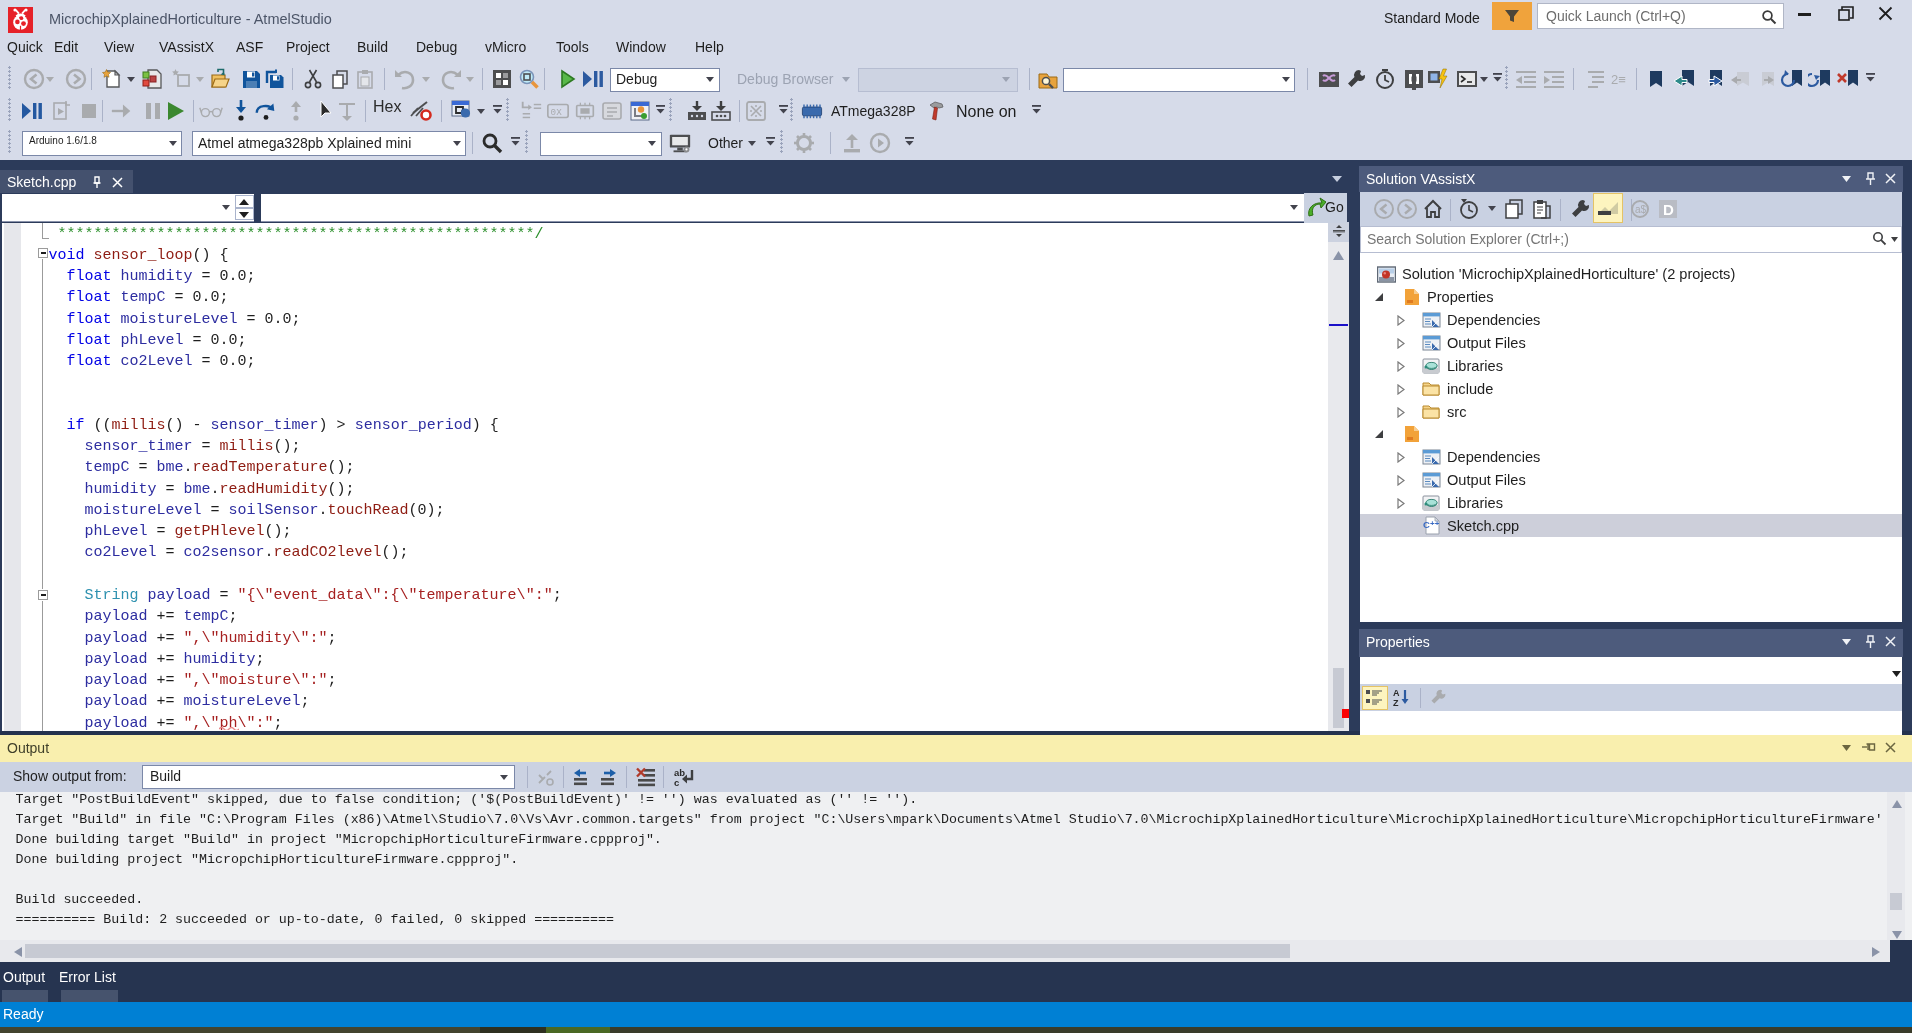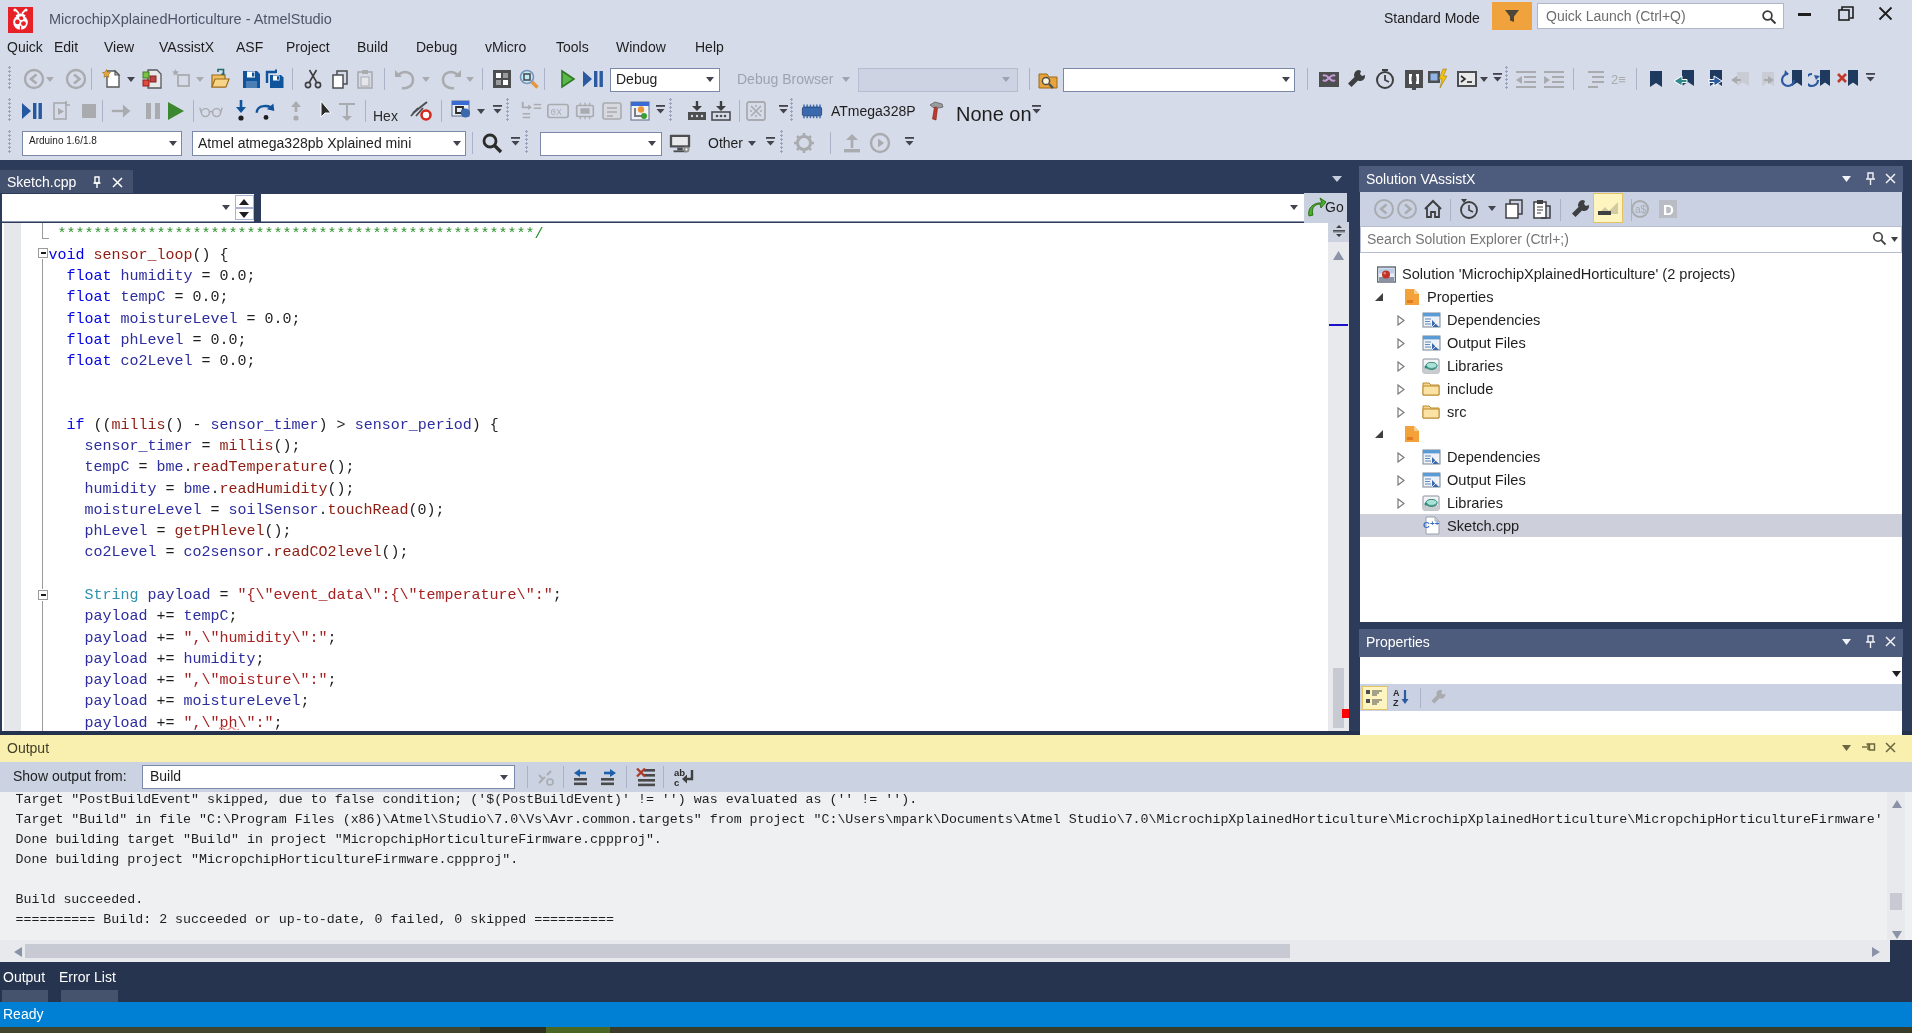--- a/index.html
+++ b/index.html
@@ -453,21 +453,21 @@
         <path d="M5 1v16l4-4h6z" fill="#2b2b2b" stroke="#fff" stroke-width="1"></path>
       </svg>
     </div>
     <div class="abs ic" style="left:335px;top:99px;width:24px;height:24px;">
       <svg width="24" height="22" viewBox="0 0 24 22">
         <path d="M4 4h16M12 4v12" stroke="#a9abae" stroke-width="2"></path>
         <path d="M7 16h10l-5 5z" fill="#a9abae"></path>
       </svg>
     </div>
     <div class="abs sep" style="left:365px;top:100px;height:22px"></div>
-    <div class="abs" style="left:373px;top:108px;font-size:14px;color:#2b2b2b">Hex</div>
+    <div class="abs" style="left:373px;top:98px;font-size:16px;color:#2b2b2b">Hex</div>
     <div class="abs ic" style="left:409px;top:99px;width:24px;height:24px;">
       <svg width="24" height="24" viewBox="0 0 24 24">
         <path d="M4 14L18 3" stroke="#4d4e50" stroke-width="2"></path>
         <path d="M2 17l7-8M7 17l7-8" stroke="#4d4e50" stroke-width="1.8"></path>
         <circle cx="17" cy="16" r="4.5" fill="#fff" stroke="#d42a1e" stroke-width="2.6"></circle>
       </svg>
     </div>
     <div class="abs sep" style="left:441px;top:100px;height:22px"></div>
     <div class="abs ic" style="left:450px;top:99px;width:24px;height:24px;">
       <svg width="24" height="24" viewBox="0 0 24 24">
@@ -605,21 +605,21 @@
         </g>
       </svg>
     </div>
     <div class="abs" style="left:831px;top:103px;font-size:14px;color:#1e1e1e">ATmega328P</div>
     <div class="abs ic" style="left:928px;top:99px;width:16px;height:24px;">
       <svg width="16" height="24" viewBox="0 0 16 24">
         <path d="M2 6l5-3 7 2 1 3-4 1-2-1-3 1z" fill="#9a9b9d" stroke="#5f6062" stroke-width=".8"></path>
         <path d="M6.5 8l3 1-1.5 12-3.5-1z" fill="#c0392b" stroke="#7c1f13" stroke-width=".6"></path>
       </svg>
     </div>
-    <div class="abs" style="left:956px;top:103px;font-size:20px;color:#1e1e1e">None on</div>
+    <div class="abs" style="left:956px;top:103px;font-size:16px;color:#1e1e1e">None on</div>
     <div class="abs" style="left:1032px;top:105px;width:9px;height:9px">
       <svg width="9" height="9" viewBox="0 0 9 9">
         <rect x="0" y="0" width="9" height="1.8" fill="#42434d"></rect>
         <path d="M0.5 4h8L4.5 8.5z" fill="#42434d"></path>
       </svg>
     </div>
     <div class="abs grip" style="left:8px;top:130px;height:24px"></div>
     <div class="abs" style="left:22px;top:131px;width:160px;height:25px;background:#fff;border:1px solid #7b88a8"></div>
     <div class="abs" style="left:29px;top:135px;font-size:10px;color:#1e1e1e">Arduino 1.6/1.8</div>
     <svg class="abs" style="left:169px;top:141px" width="8" height="6" viewBox="0 0 8 6">

